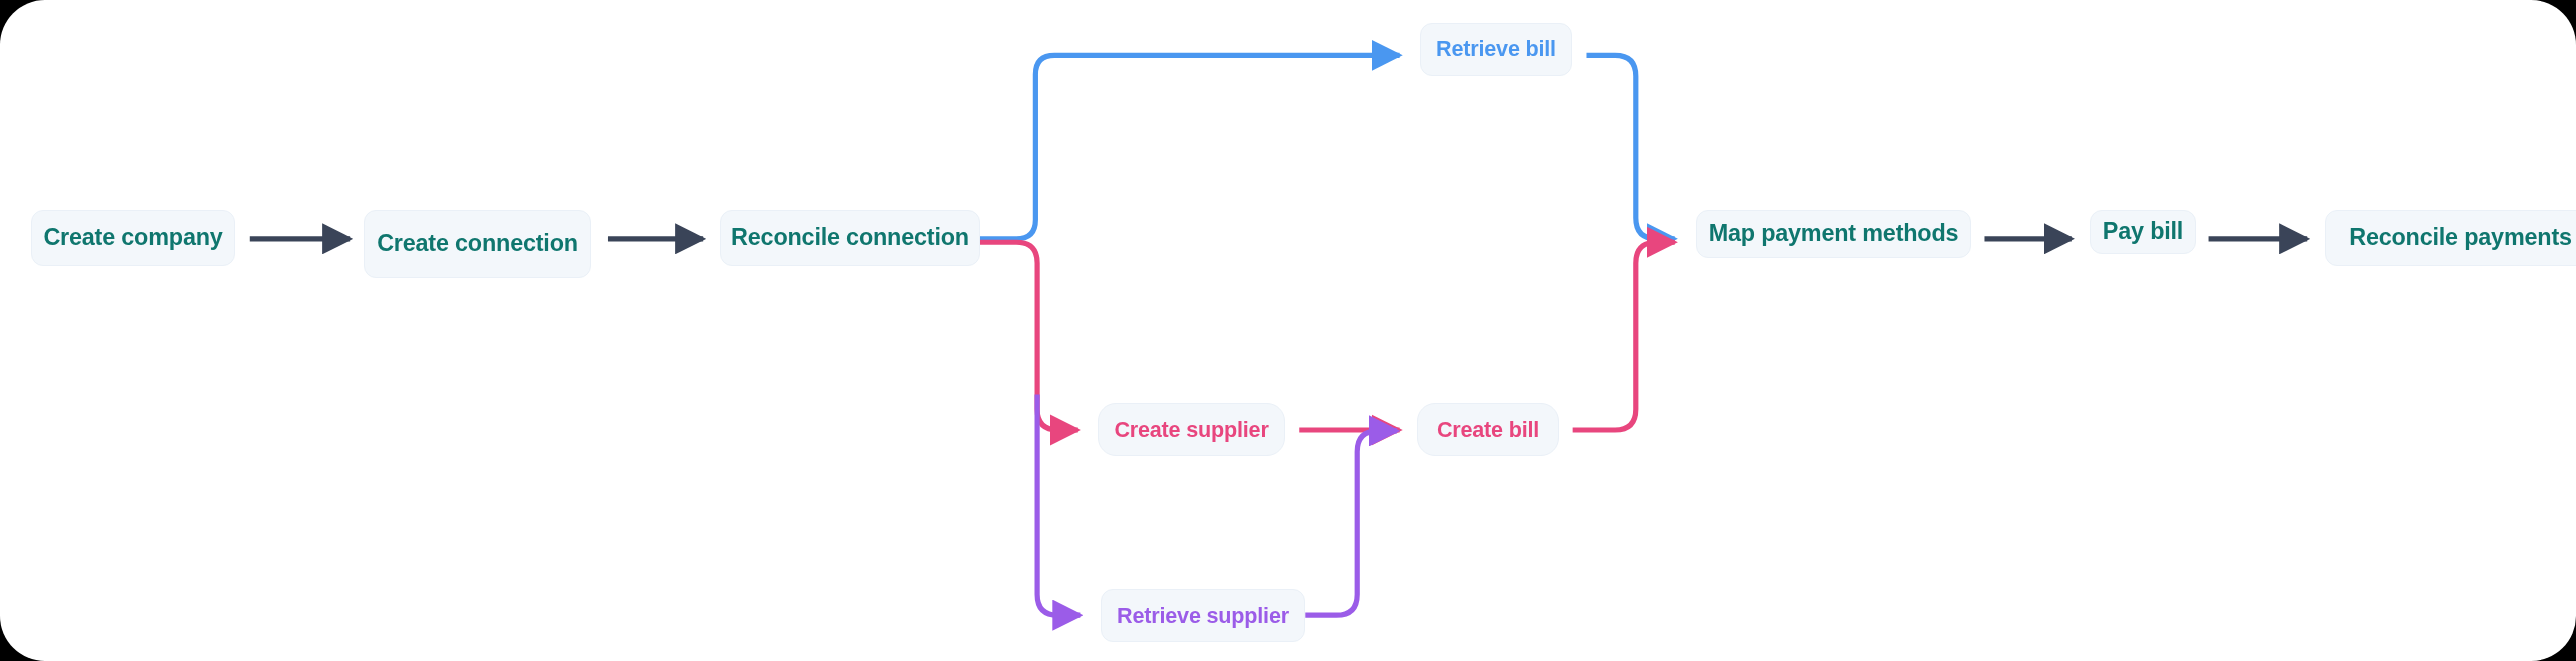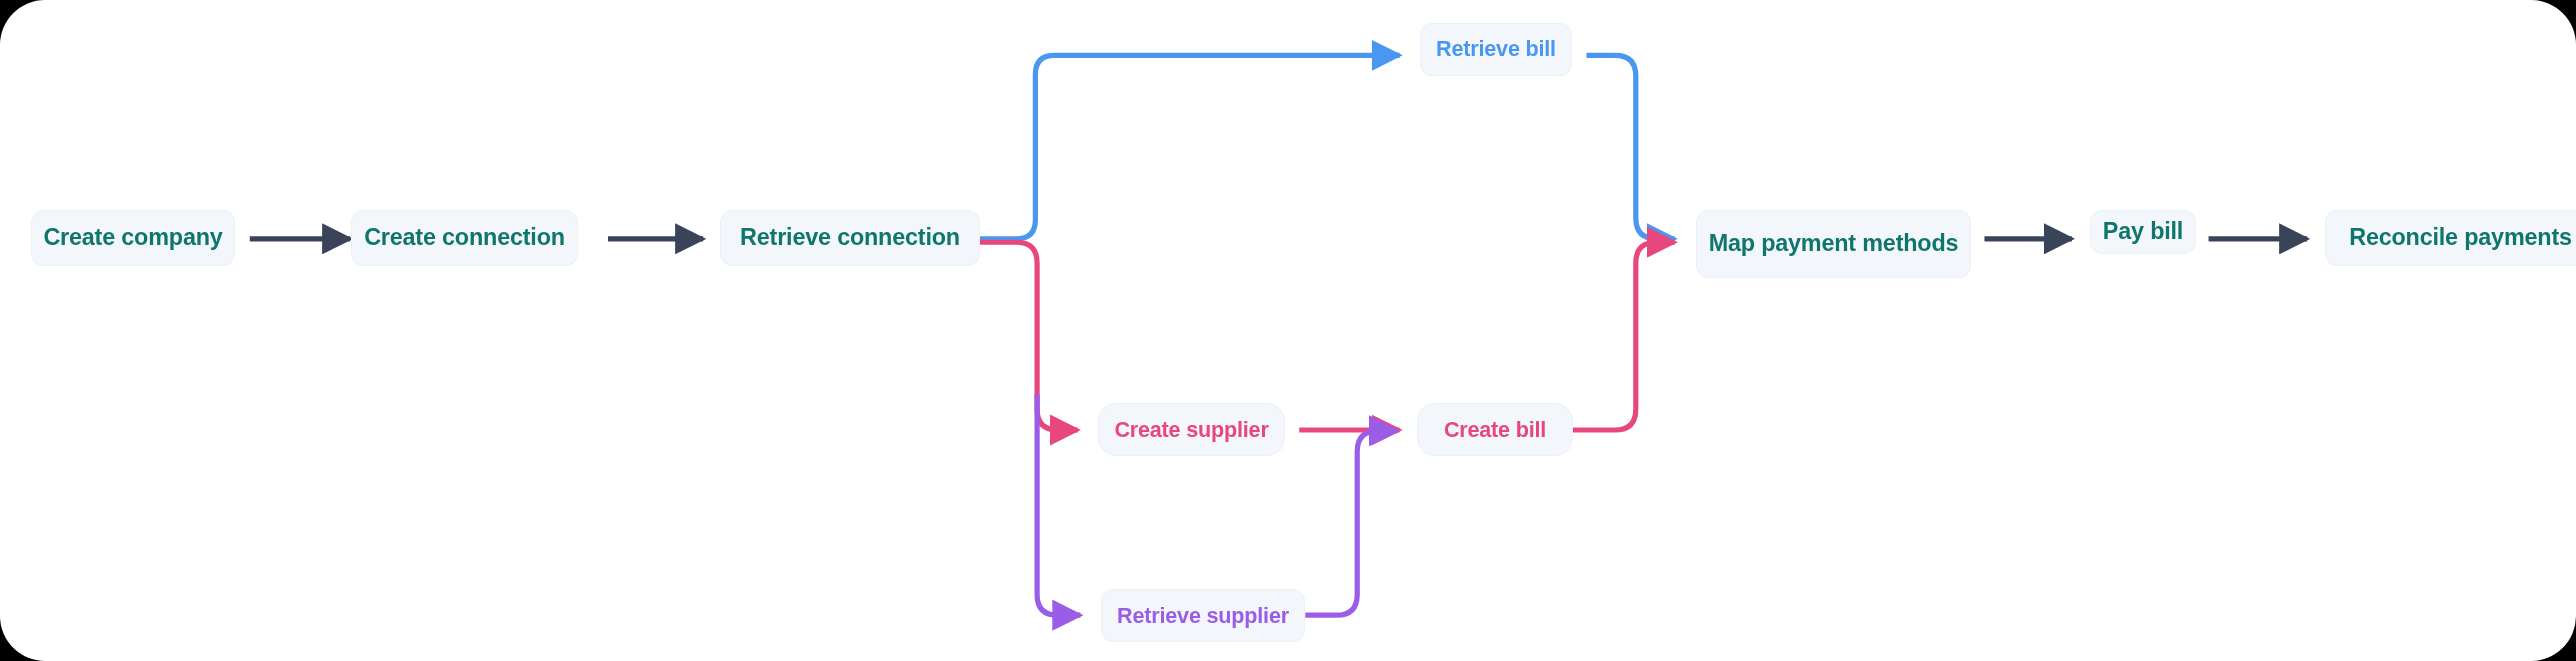--- a/index.html
+++ b/index.html
@@ -95,39 +95,39 @@
 
     <path d="M 2293 276 L 2394 276" stroke="#3a4458" stroke-width="6" fill="none" marker-end="url(#ah-dark)"></path>
 
     <path d="M 2552 276 L 2666 276" stroke="#3a4458" stroke-width="6" fill="none" marker-end="url(#ah-dark)"></path>
   </svg>
 
   <div id="node-layer">
       <div class="node n-dark" style="left: 31px; top: 210px; width: 204px; height: 56px; font-size: 23.4px;">
         <span class="node-label">Create company</span>
       </div>
-      <div class="node n-dark" style="left: 351px; top: 210px; width: 227px; height: 56px; font-size: 23.4px;">
+      <div class="node n-dark" style="left: 364px; top: 210px; width: 227px; height: 68px; font-size: 23.4px;">
         <span class="node-label">Create connection</span>
       </div>
       <div class="node n-dark" style="left: 720px; top: 210px; width: 260px; height: 56px; font-size: 23.4px;">
-        <span class="node-label">Retrieve connection</span>
+        <span class="node-label">Reconcile connection</span>
       </div>
       <div class="node n-blue" style="left: 1420px; top: 22.5px; width: 152px; height: 53px; font-size: 21.6px;">
         <span class="node-label">Retrieve bill</span>
       </div>
       <div class="node n-pink" style="left: 1098px; top: 403px; width: 187px; height: 53px; font-size: 21.6px;">
         <span class="node-label">Create supplier</span>
       </div>
-      <div class="node n-pink" style="left: 1417px; top: 403px; width: 156px; height: 53px; font-size: 21.6px;">
+      <div class="node n-pink" style="left: 1417px; top: 403px; width: 142px; height: 53px; font-size: 21.6px;">
         <span class="node-label">Create bill</span>
       </div>
       <div class="node n-purp" style="left: 1101px; top: 589px; width: 204px; height: 53px; font-size: 21.6px;">
         <span class="node-label">Retrieve supplier</span>
       </div>
-      <div class="node n-dark" style="left: 1696px; top: 210px; width: 275px; height: 68px; font-size: 23.4px;">
+      <div class="node n-dark" style="left: 1696px; top: 210px; width: 275px; height: 48px; font-size: 23.4px;">
         <span class="node-label">Map payment methods</span>
       </div>
       <div class="node n-dark" style="left: 2090px; top: 210px; width: 106px; height: 44px; font-size: 23.4px;">
         <span class="node-label">Pay bill</span>
       </div>
       <div class="node n-dark" style="left: 2325px; top: 210px; width: 271px; height: 56px; font-size: 23.4px;">
         <span class="node-label">Reconcile payments</span>
       </div>
     </div>
 

